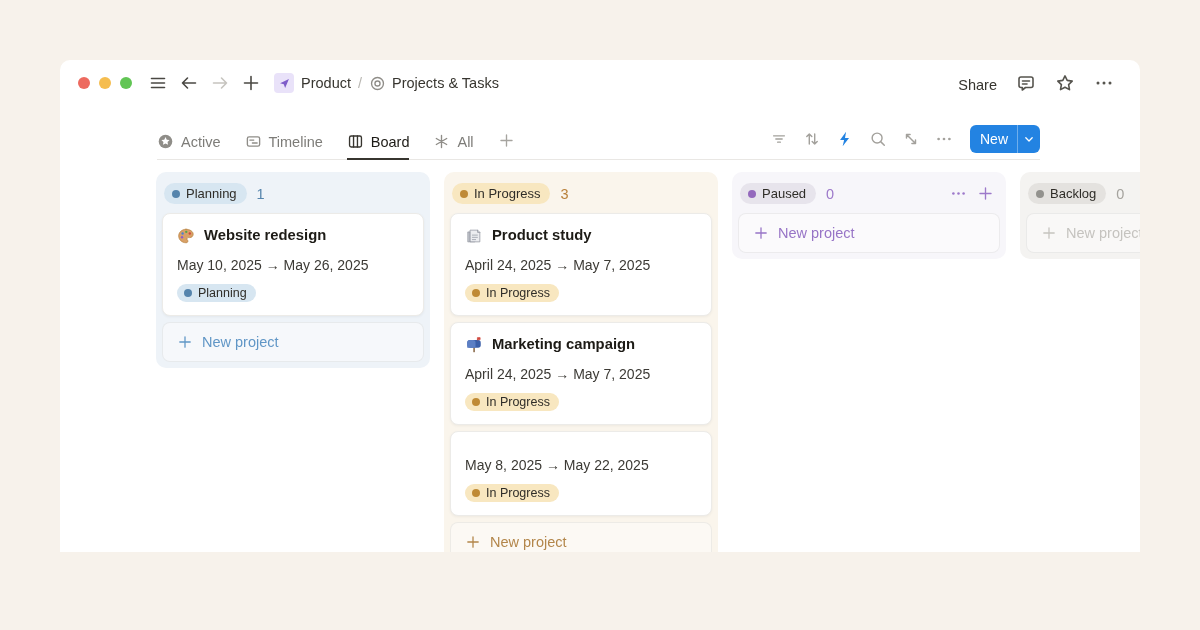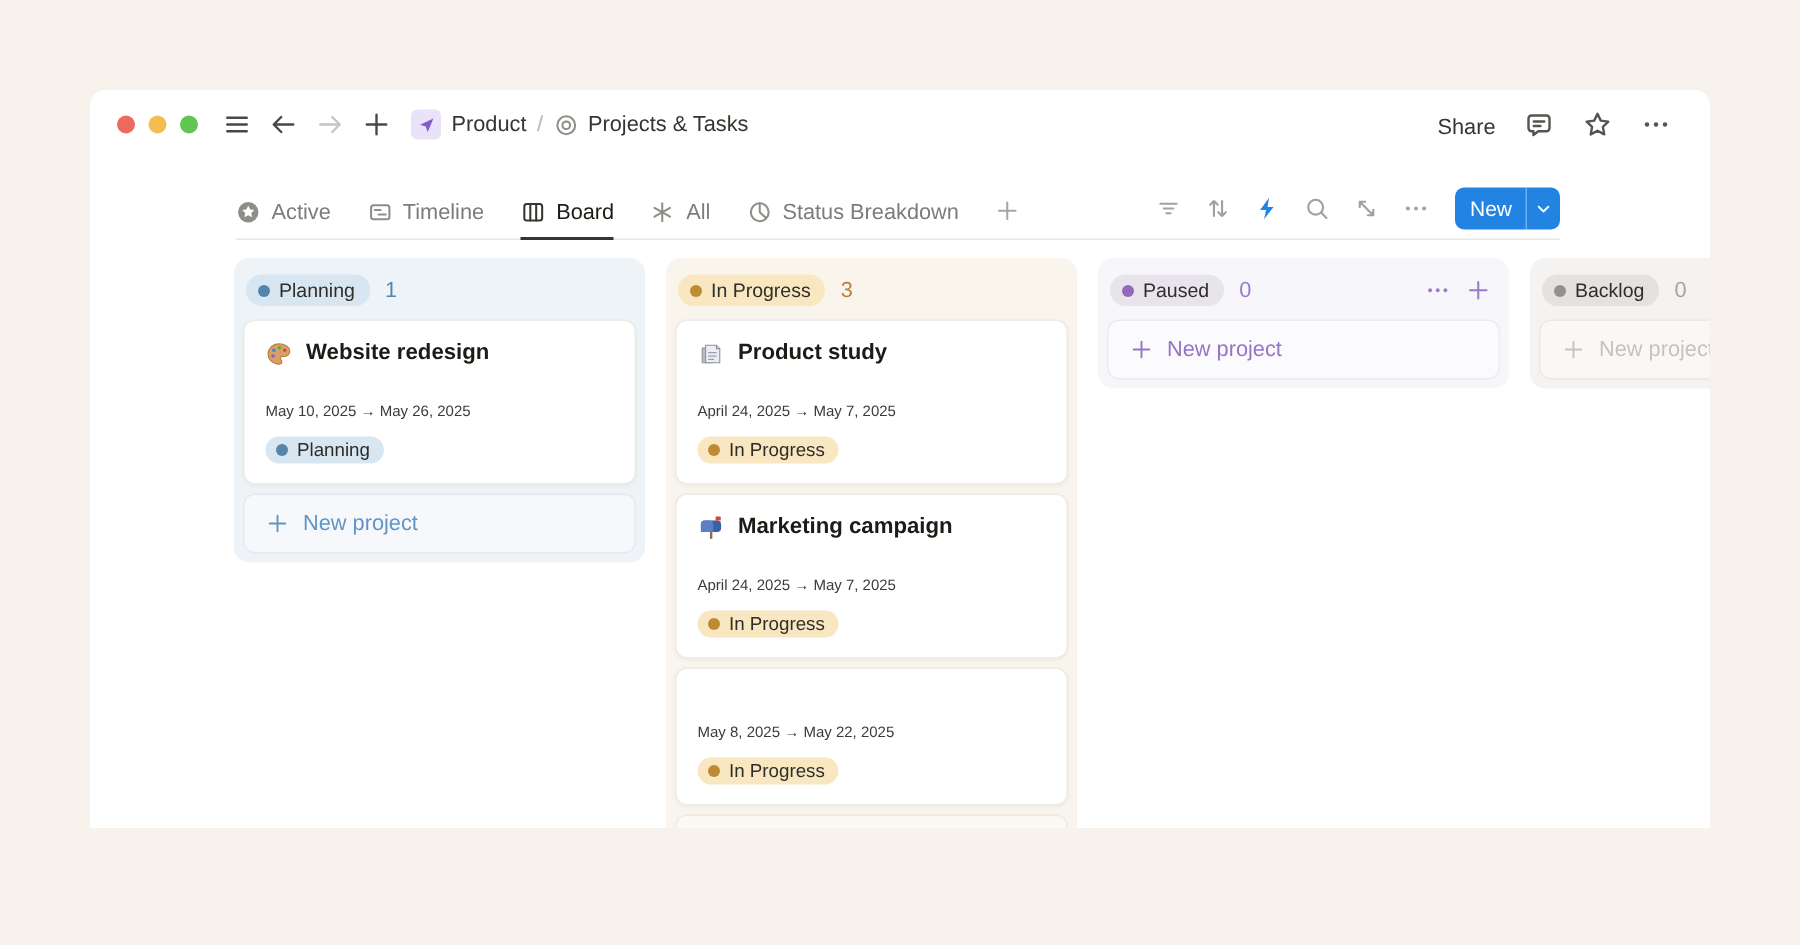--- a/index.html
+++ b/index.html
@@ -96,21 +96,21 @@
   .col-controls { margin-left:auto; display:flex; align-items:center; gap:10px; color:var(--paused-controls,#9d79ca); }
   .col-controls .icon { width:17px; height:17px; cursor:pointer; }
   .card {
     background:var(--card-bg,#fff); border:1px solid var(--card-border,#ecebe8); border-radius:8px;
     padding:13px 14px; margin-bottom:6px; box-shadow:0 1px 3px rgba(0,0,0,.05); cursor:pointer;
   }
   .card-title { display:flex; align-items:flex-start; gap:9px; }
   .card-emoji { width:18px; height:18px; }
   .card-emoji svg { width:18px; height:18px; display:block; }
   .ct { font-size:14.8px; font-weight:600; color:#1d1b16; }
-  .card-dates { font-size:10px; color:var(--date-text,#3c3a35); margin-top:24px; }
+  .card-dates { font-size:14px; color:var(--date-text,#3c3a35); margin-top:12px; }
   .card .pill { margin-top:11px; padding:2px 9px 2px 7px; font-size:12.5px; cursor:default; }
   .newproj {
     display:flex; align-items:center; gap:9px; height:40px; border-radius:8px;
     border:1px solid var(--newbox-border,rgba(0,0,0,.06)); background:rgba(255,255,255,.45);
     padding:0 14px; font-size:14.5px; cursor:pointer; white-space:nowrap;
   }
   .newproj .icon { width:16px; height:16px; }
   .col-planning .newproj { color:var(--planning-new,#6096c6); }
   .col-progress .newproj { color:var(--progress-new,#b3864a); }
   .col-paused   .newproj { color:var(--paused-new,#9774c6); }
@@ -213,29 +213,20 @@
           </span>
         <span>Board</span>
       </div>
       <div class="tab">
         <span class="icon">
             <svg viewBox="0 0 20 20" width="100%" height="100%" fill="none" stroke="currentColor" stroke-width="1.6" stroke-linecap="round" stroke-linejoin="round">
               <path d="M10 3v14M3.9 6.5l12.2 7M16.1 6.5l-12.2 7"></path>
             </svg>
           </span>
         <span>All</span>
-      </div>
-      <div class="tab">
-        <span class="icon">
-            <svg viewBox="0 0 20 20" width="100%" height="100%" fill="none" stroke="currentColor" stroke-width="1.6" stroke-linecap="round" stroke-linejoin="round">
-              <circle cx="10" cy="10" r="7"></circle>
-              <path d="M10 10V3M10 10l5 4.6"></path>
-            </svg>
-          </span>
-        <span>Status Breakdown</span>
       </div>
       <span class="icon add-view">
           <svg viewBox="0 0 20 20" width="100%" height="100%" fill="none" stroke="currentColor" stroke-width="1.6" stroke-linecap="round" stroke-linejoin="round">
             <path d="M10 3.5v13M3.5 10h13"></path>
           </svg>
         </span>
     </div>
     <div class="tools">
       <span class="icon">
           <svg viewBox="0 0 20 20" width="100%" height="100%" fill="none" stroke="currentColor" stroke-width="1.6" stroke-linecap="round" stroke-linejoin="round">

